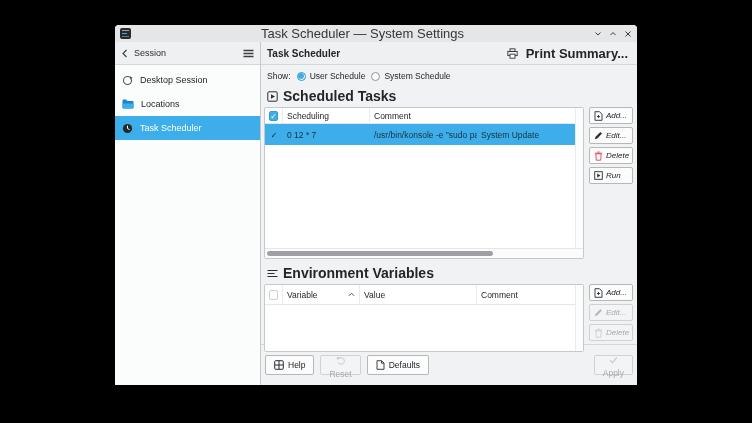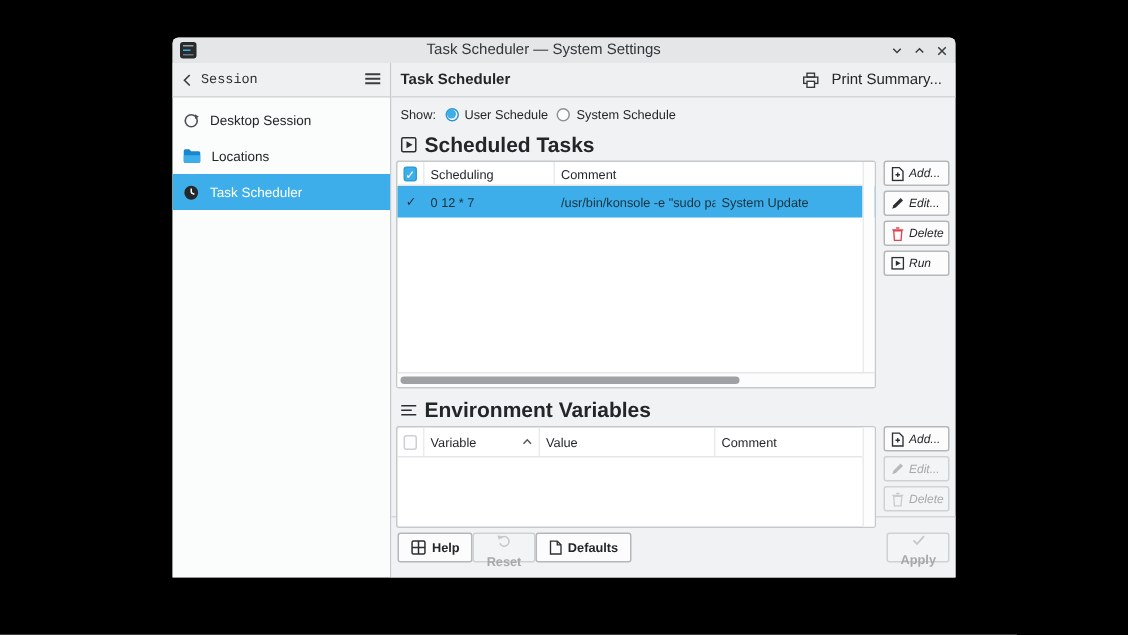--- a/index.html
+++ b/index.html
@@ -10,43 +10,43 @@
             display:flex; flex-direction:column; }
   
   .titlebar { height:17px; background:#e4e6e8; display:flex; align-items:center;
               padding:0 5px; flex:0 0 auto; }
   .app-icon { width:11px; height:11px; background:#272b2e; border-radius:2px;
               position:relative; flex:0 0 auto; }
   .app-icon i { position:absolute; left:2px; height:1px; }
   .app-icon i:nth-child(1){ top:2px; width:7px; background:#9aa0a4; }
   .app-icon i:nth-child(2){ top:5px; width:5px; background:#3daee9; }
   .app-icon i:nth-child(3){ top:8px; width:7px; background:#6d7478; }
-  .tb-title { flex:1; text-align:center; font-size:10px; color:#33373a; }
+  .tb-title { flex:1; text-align:center; font-size:13px; color:#33373a; }
   .tb-controls { display:flex; gap:7px; align-items:center; }
   .tb-controls span { display:inline-flex; }
   
   .wbody { flex:1; display:flex; min-height:0; }
   .sidebar { width:146px; flex:0 0 auto; background:#fbfcfc; border-right:1px solid #c6c9cb;
              display:flex; flex-direction:column; }
   .side-header { height:23px; background:#eff0f1; border-bottom:1px solid #d4d6d8;
-                 display:flex; align-items:center; gap:5px; padding:0 6px; flex:0 0 auto;font-family:Liberation Mono, monospace; }
+                 display:flex; align-items:center; gap:5px; padding:0 6px; flex:0 0 auto; }
   .side-back { display:flex; align-items:center; }
   .side-header-label { flex:1; font-size:9px; color:#2b2e31; }
   .side-list { padding-top:3px; }
   .side-item { height:24px; display:flex; align-items:center; gap:7px; padding:0 7px;
                font-size:9px; color:#232629; }
   .side-item.selected { background:#3daee9; color:#ffffff; }
   .icon { display:inline-flex; flex:0 0 auto; }
   
   .main { flex:1; display:flex; flex-direction:column; min-width:0; background:#f1f2f3; }
   .main-header { height:23px; background:#eff0f1; border-bottom:1px solid #d4d6d8;
                  display:flex; align-items:center; padding:0 6px; flex:0 0 auto; }
   .main-title { flex:1; font-size:10px; font-weight:bold; }
-  .print-btn { display:flex; align-items:center; gap:8px; font-size:10px; color:#232629;
-               padding:2px 3px; border-radius:2px; }
+  .print-btn { display:flex; align-items:center; gap:8px; font-size:13px; color:#232629;
+               padding:2px 3px; border-radius:2px;font-weight:bold; }
   .content { flex:1; padding:5px 4px 0 3px; min-height:0; }
   .show-row { display:flex; align-items:center; gap:6px; font-size:8.5px; margin:1px 0 7px 3px; }
   .radio { width:9px; height:9px; border-radius:50%; border:1px solid #8e9396;
            background:#fdfdfd; position:relative; flex:0 0 auto; }
   .radio.on { border-color:#3093c9; }
   .radio.on::after { content:""; position:absolute; left:1.5px; top:1.5px; width:4px;
                      height:4px; border-radius:50%; background:#3daee9; box-shadow:0 0 0 1px #3daee9; }
   .radio-opt { display:flex; align-items:center; gap:4px; }
   .section-row { display:flex; align-items:center; gap:5px; font-size:14px;
                  font-weight:bold; margin:0 0 3px 3px; }
@@ -88,21 +88,21 @@
   .btn-col { width:49px; flex:0 0 auto; display:flex; flex-direction:column; gap:3px;
              padding-left:5px;font-style:italic; }
   .sbtn { height:17px; display:flex; align-items:center; gap:3px; padding:0 4px;
           background:#fcfcfc; border:1px solid #b4b8ba; border-radius:2px;
           font-size:8px; color:#232629; white-space:nowrap; }
   .sbtn.disabled { color:#a6a9ab; border-color:#cfd2d3; background:#f3f4f5; }
   .sbtn.disabled svg { opacity:.45; }
   .env-gap { height:6px; }
   
   .footer { height:41px; flex:0 0 auto; border-top:1px solid #d4d6d8; background:#f1f2f3;
-            display:flex; align-items:center; gap:0; padding:0 4px;font-weight:bold; }
+            display:flex; align-items:center; gap:6px; padding:0 4px; }
   .fbtn { height:20px; display:inline-flex; align-items:center; gap:4px; padding:0 8px;
           background:#fcfcfc; border:1px solid #b4b8ba; border-radius:2px; font-size:8.5px; }
   .fbtn.disabled { color:#a6a9ab; border-color:#cfd2d3; background:#f3f4f5;flex-direction:column; }
   .fbtn.disabled svg { opacity:.45; }
   .fspacer { flex:1; }
 </style>
 </head>
 <body>
 
 <div class="window">

